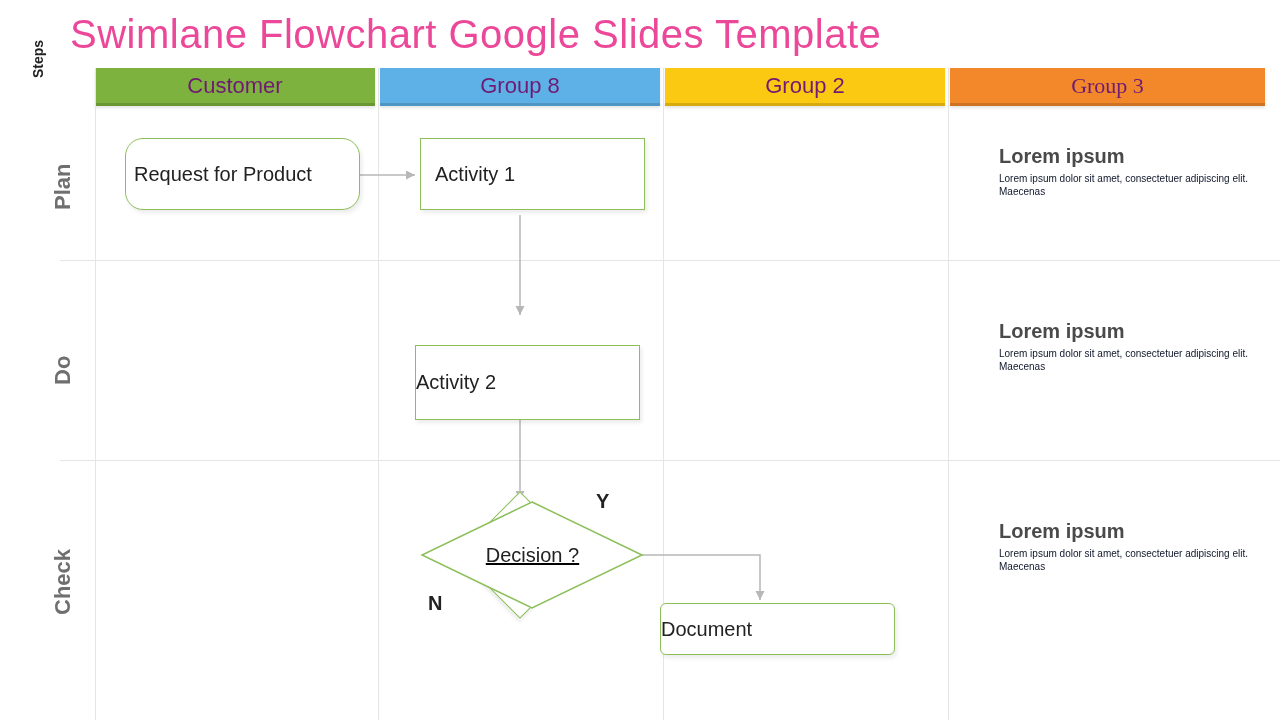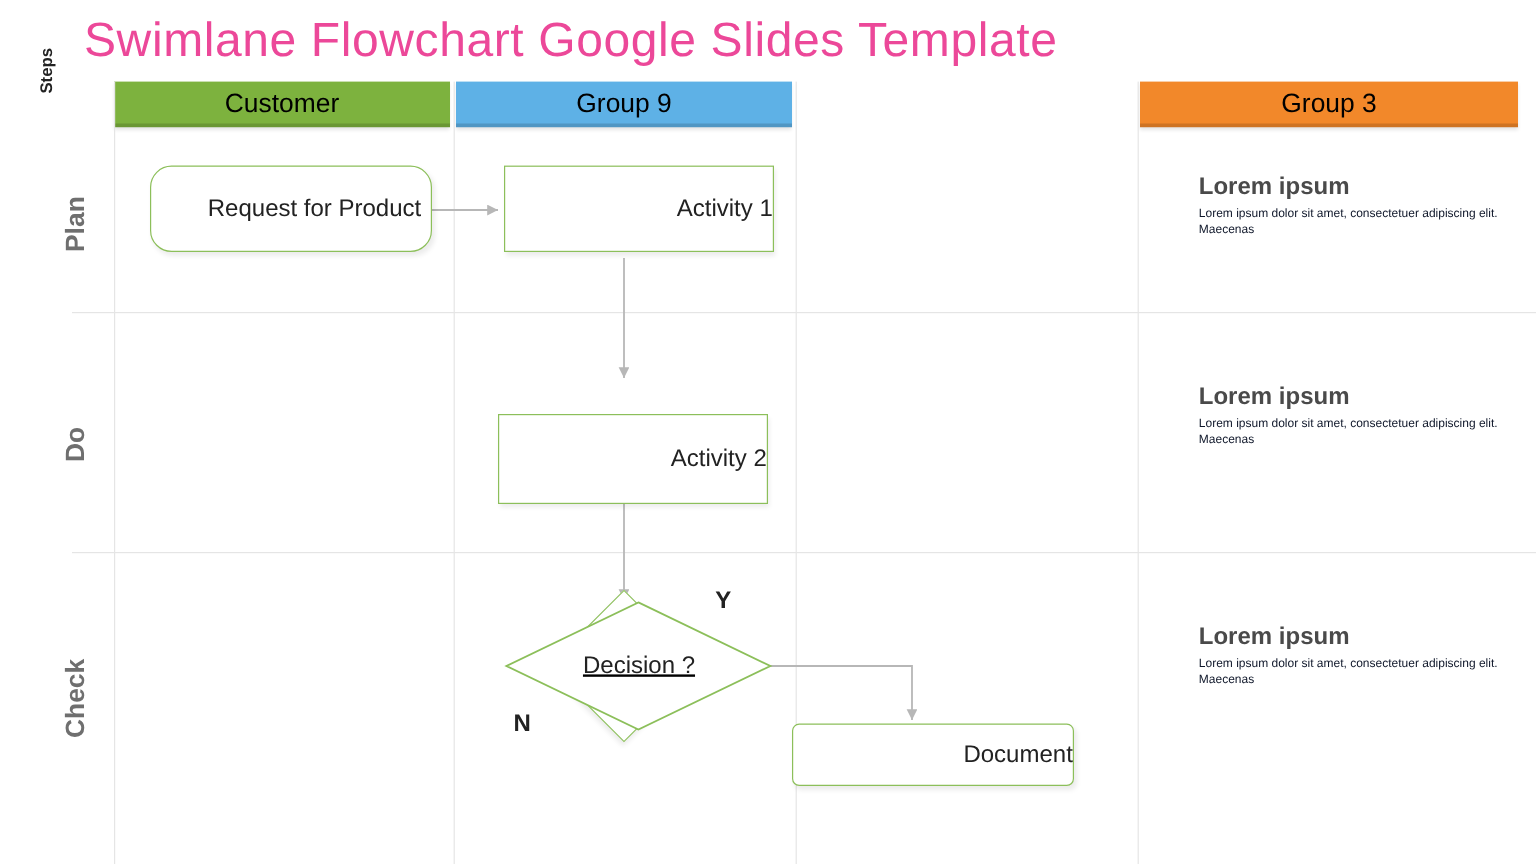--- a/index.html
+++ b/index.html
@@ -6,35 +6,35 @@
   html, body { width: 1280px; height: 720px; font-family: "Segoe UI", Arial, sans-serif; background: #fefefe; overflow: hidden; }
 
   .slide { position: relative; width: 1280px; height: 720px; background: #ffffff; }
 
   .title { position: absolute; top: 12px; left: 70px; font-size: 40px; font-weight: 400; color: #ec4899; letter-spacing: 0.5px; }
 
   
   .steps-label { position: absolute; top: 78px; left: 30px; font-size: 14px; font-weight: 700; color: #222; transform: rotate(-90deg); transform-origin: left top; }
 
   
-  .lane-header { position: absolute; top: 68px; height: 38px; display:flex; align-items:center; justify-content:center; color:#000000; font-size:22px; border-bottom: 3px solid rgba(0,0,0,0.15); box-shadow: 0 2px 3px rgba(0,0,0,0.1); }
+  .lane-header { position: absolute; top: 68px; height: 38px; display:flex; align-items:center; justify-content:center; color:#701a75; font-size:22px; border-bottom: 3px solid rgba(0,0,0,0.15); box-shadow: 0 2px 3px rgba(0,0,0,0.1); }
   .lane-header.green  { background:#7db23e; }
   .lane-header.blue   { background:#5eb1e6; }
   .lane-header.yellow { background:#fcc912; }
-  .lane-header.orange { background:#f2882a; }
+  .lane-header.orange { background:#f2882a;font-family:Liberation Serif, serif; }
 
   
   .grid-vert { position:absolute; top:68px; bottom:0; width:1px; background:#e5e5e5; }
   .grid-horz { position:absolute; left:60px; right:0; height:1px; background:#e5e5e5; }
 
   
   .row-label { position:absolute; left:50px; font-size:22px; font-weight:700; color:#6f6f6f; transform: rotate(-90deg); transform-origin: left top; }
 
   
-  .node { position:absolute; background:#ffffff; display:flex; align-items:center; justify-content:flex-end; text-align:center; font-size:20px; color:#222; box-shadow: 2px 3px 4px rgba(0,0,0,0.08); }
+  .node { position:absolute; background:#ffffff; display:flex; align-items:center; justify-content:flex-start; text-align:center; font-size:20px; color:#222; box-shadow: 2px 3px 4px rgba(0,0,0,0.08); }
   .node.rounded { border:1.5px solid #8cbf5a; border-radius:18px; }
   .node.rect    { border:1.5px solid #8cbf5a; }
   .node.small-text { font-size:20px; line-height:1.2; padding:4px 8px; }
 
   .diamond-wrap { position:absolute; display:flex; align-items:center; justify-content:center; }
   .diamond { position:absolute; width:100%; height:100%; background:#fff; border:1.5px solid #8cbf5a; transform: rotate(45deg); box-shadow:2px 3px 4px rgba(0,0,0,0.08); }
   .diamond-text { position:relative; font-size:20px; color:#222; z-index:2; }
 
   .yn-label { position:absolute; font-size:20px; font-weight:700; color:#222; }
 
@@ -48,21 +48,22 @@
 </head>
 <body>
 
 <div class="slide">
 
   <div class="title">Swimlane Flowchart Google Slides Template</div>
 
   <div class="steps-label">Steps</div>
 
   <div class="lane-header green" style="left:95px;  width:280px;">Customer</div>
-  <div class="lane-header blue" style="left:380px; width:280px;">Group 9</div>
+  <div class="lane-header blue" style="left:380px; width:280px;">Group 8</div>
+  <div class="lane-header yellow" style="left:665px; width:280px;">Group 2</div>
   <div class="lane-header orange" style="left:950px; width:315px;">Group 3</div>
 
   <div class="grid-vert" style="left:95px;"></div>
   <div class="grid-vert" style="left:378px;"></div>
   <div class="grid-vert" style="left:663px;"></div>
   <div class="grid-vert" style="left:948px;"></div>
 
   <div class="grid-horz" style="top:260px;"></div>
   <div class="grid-horz" style="top:460px;"></div>
 

